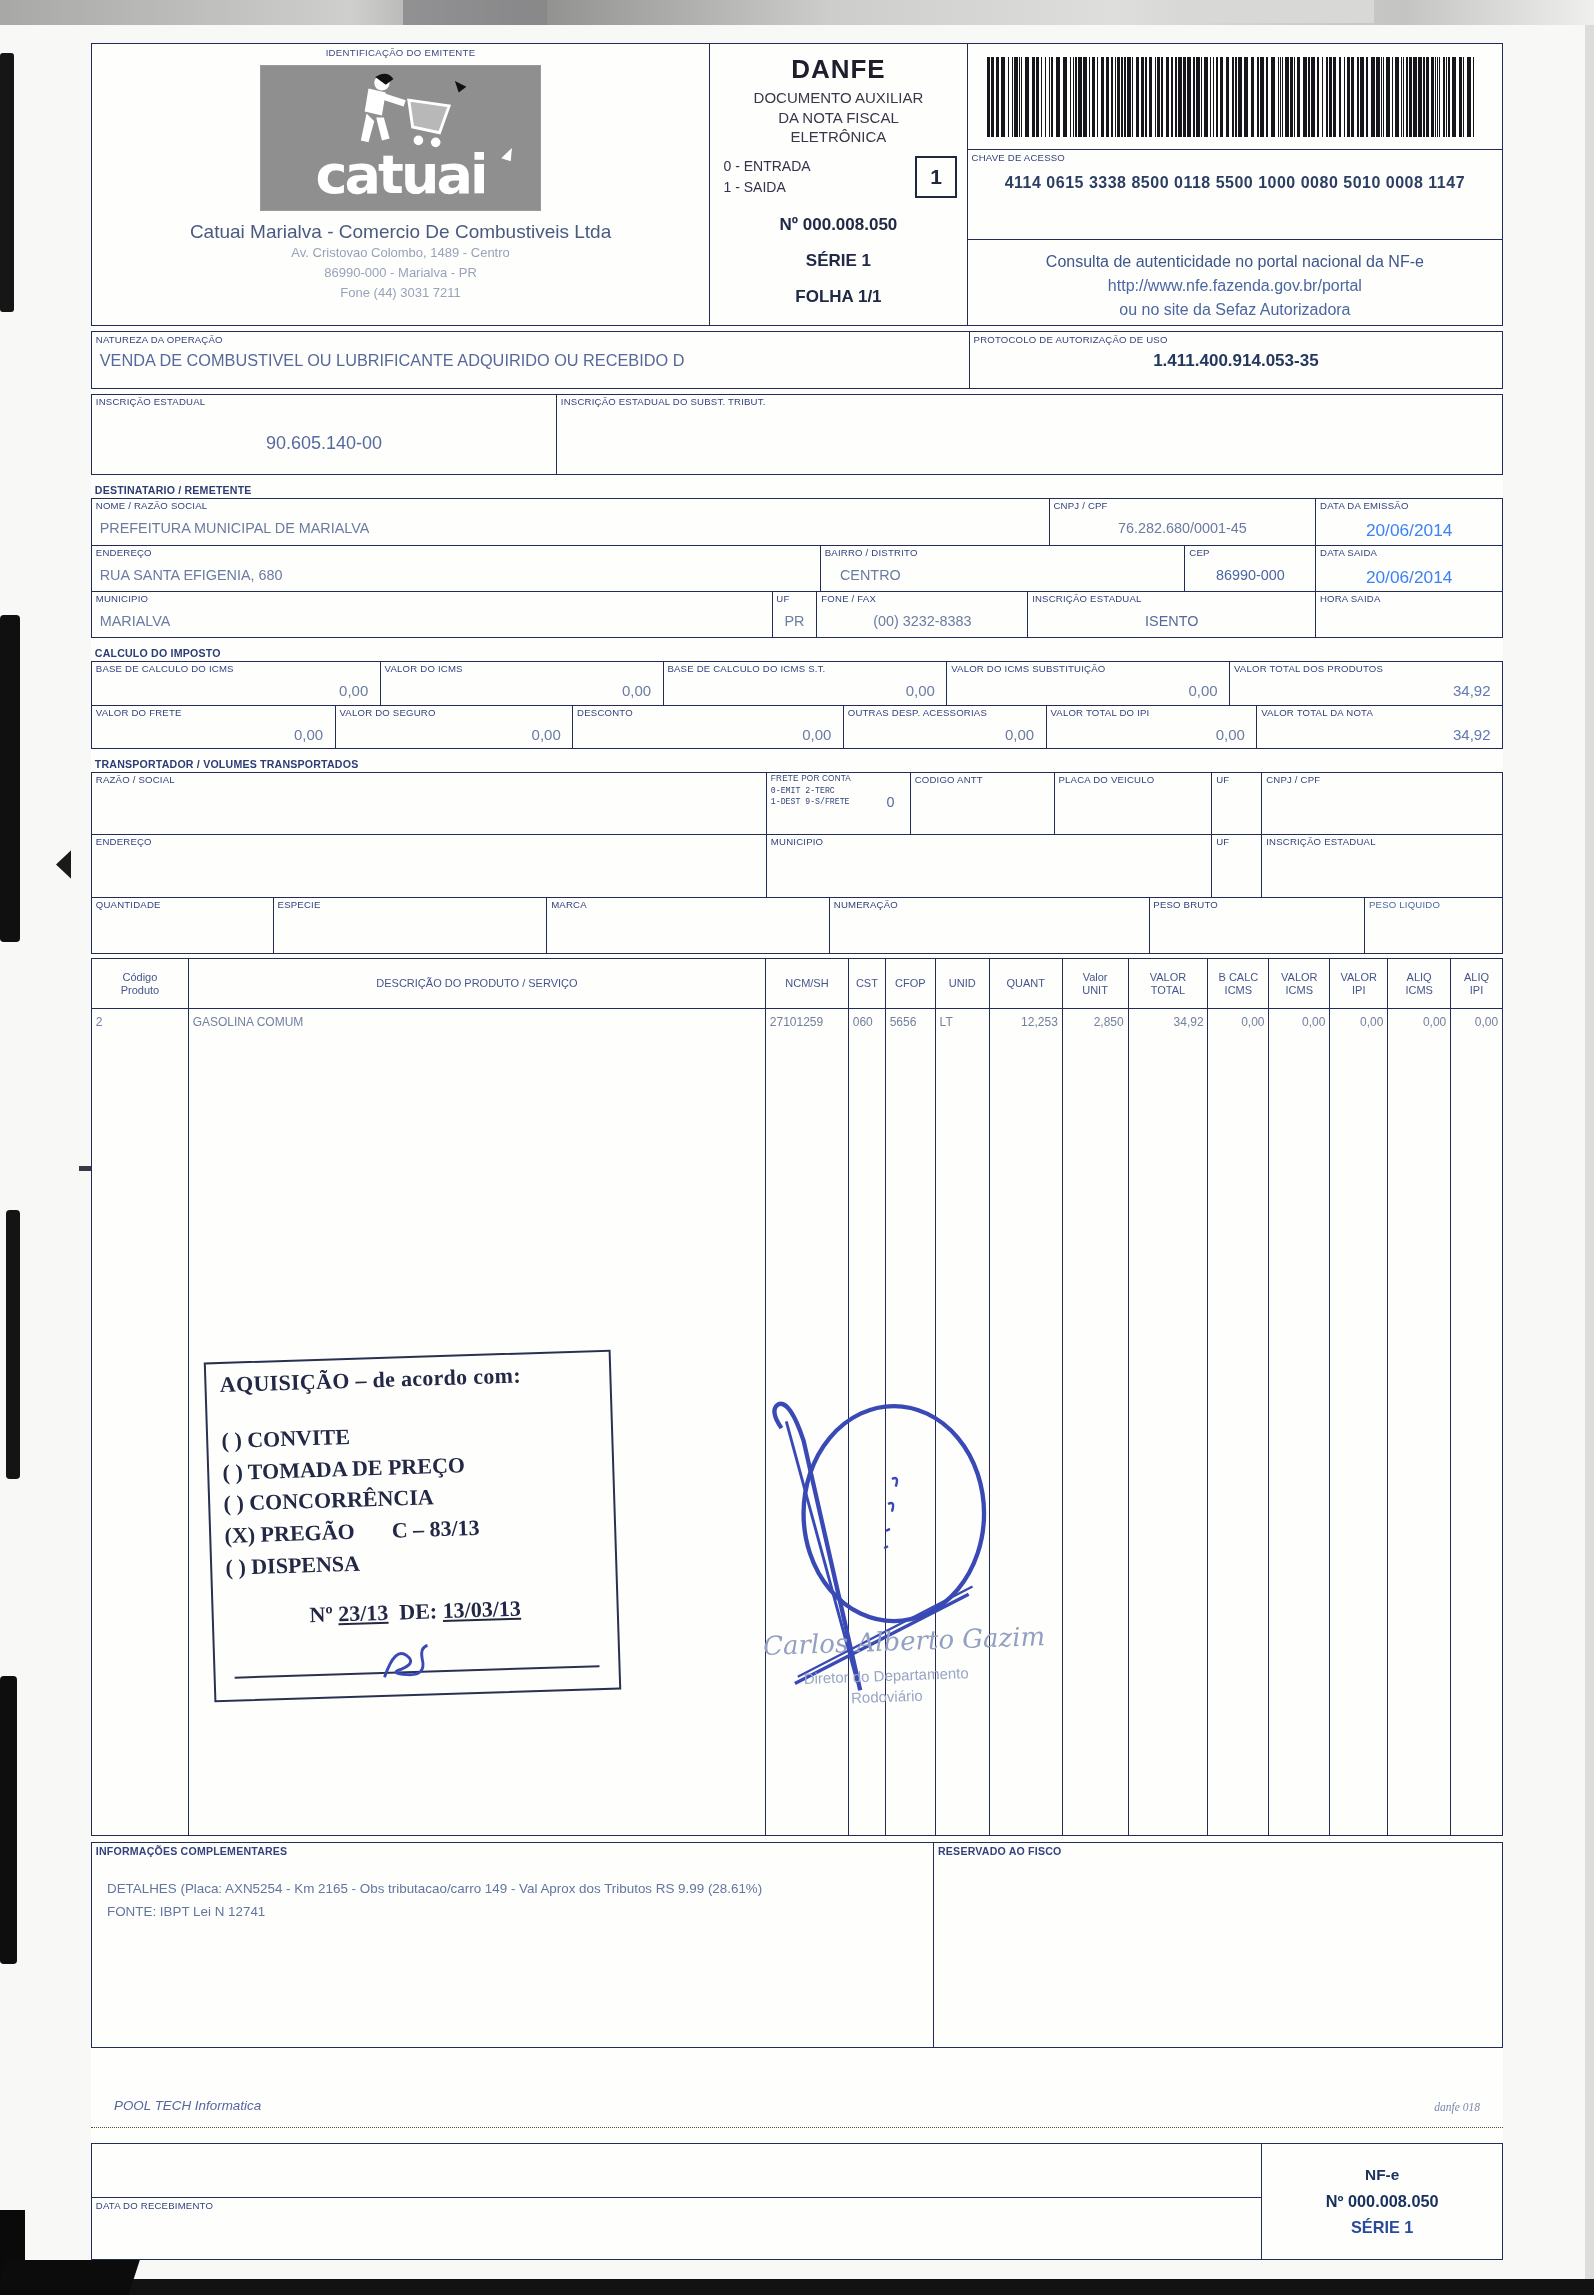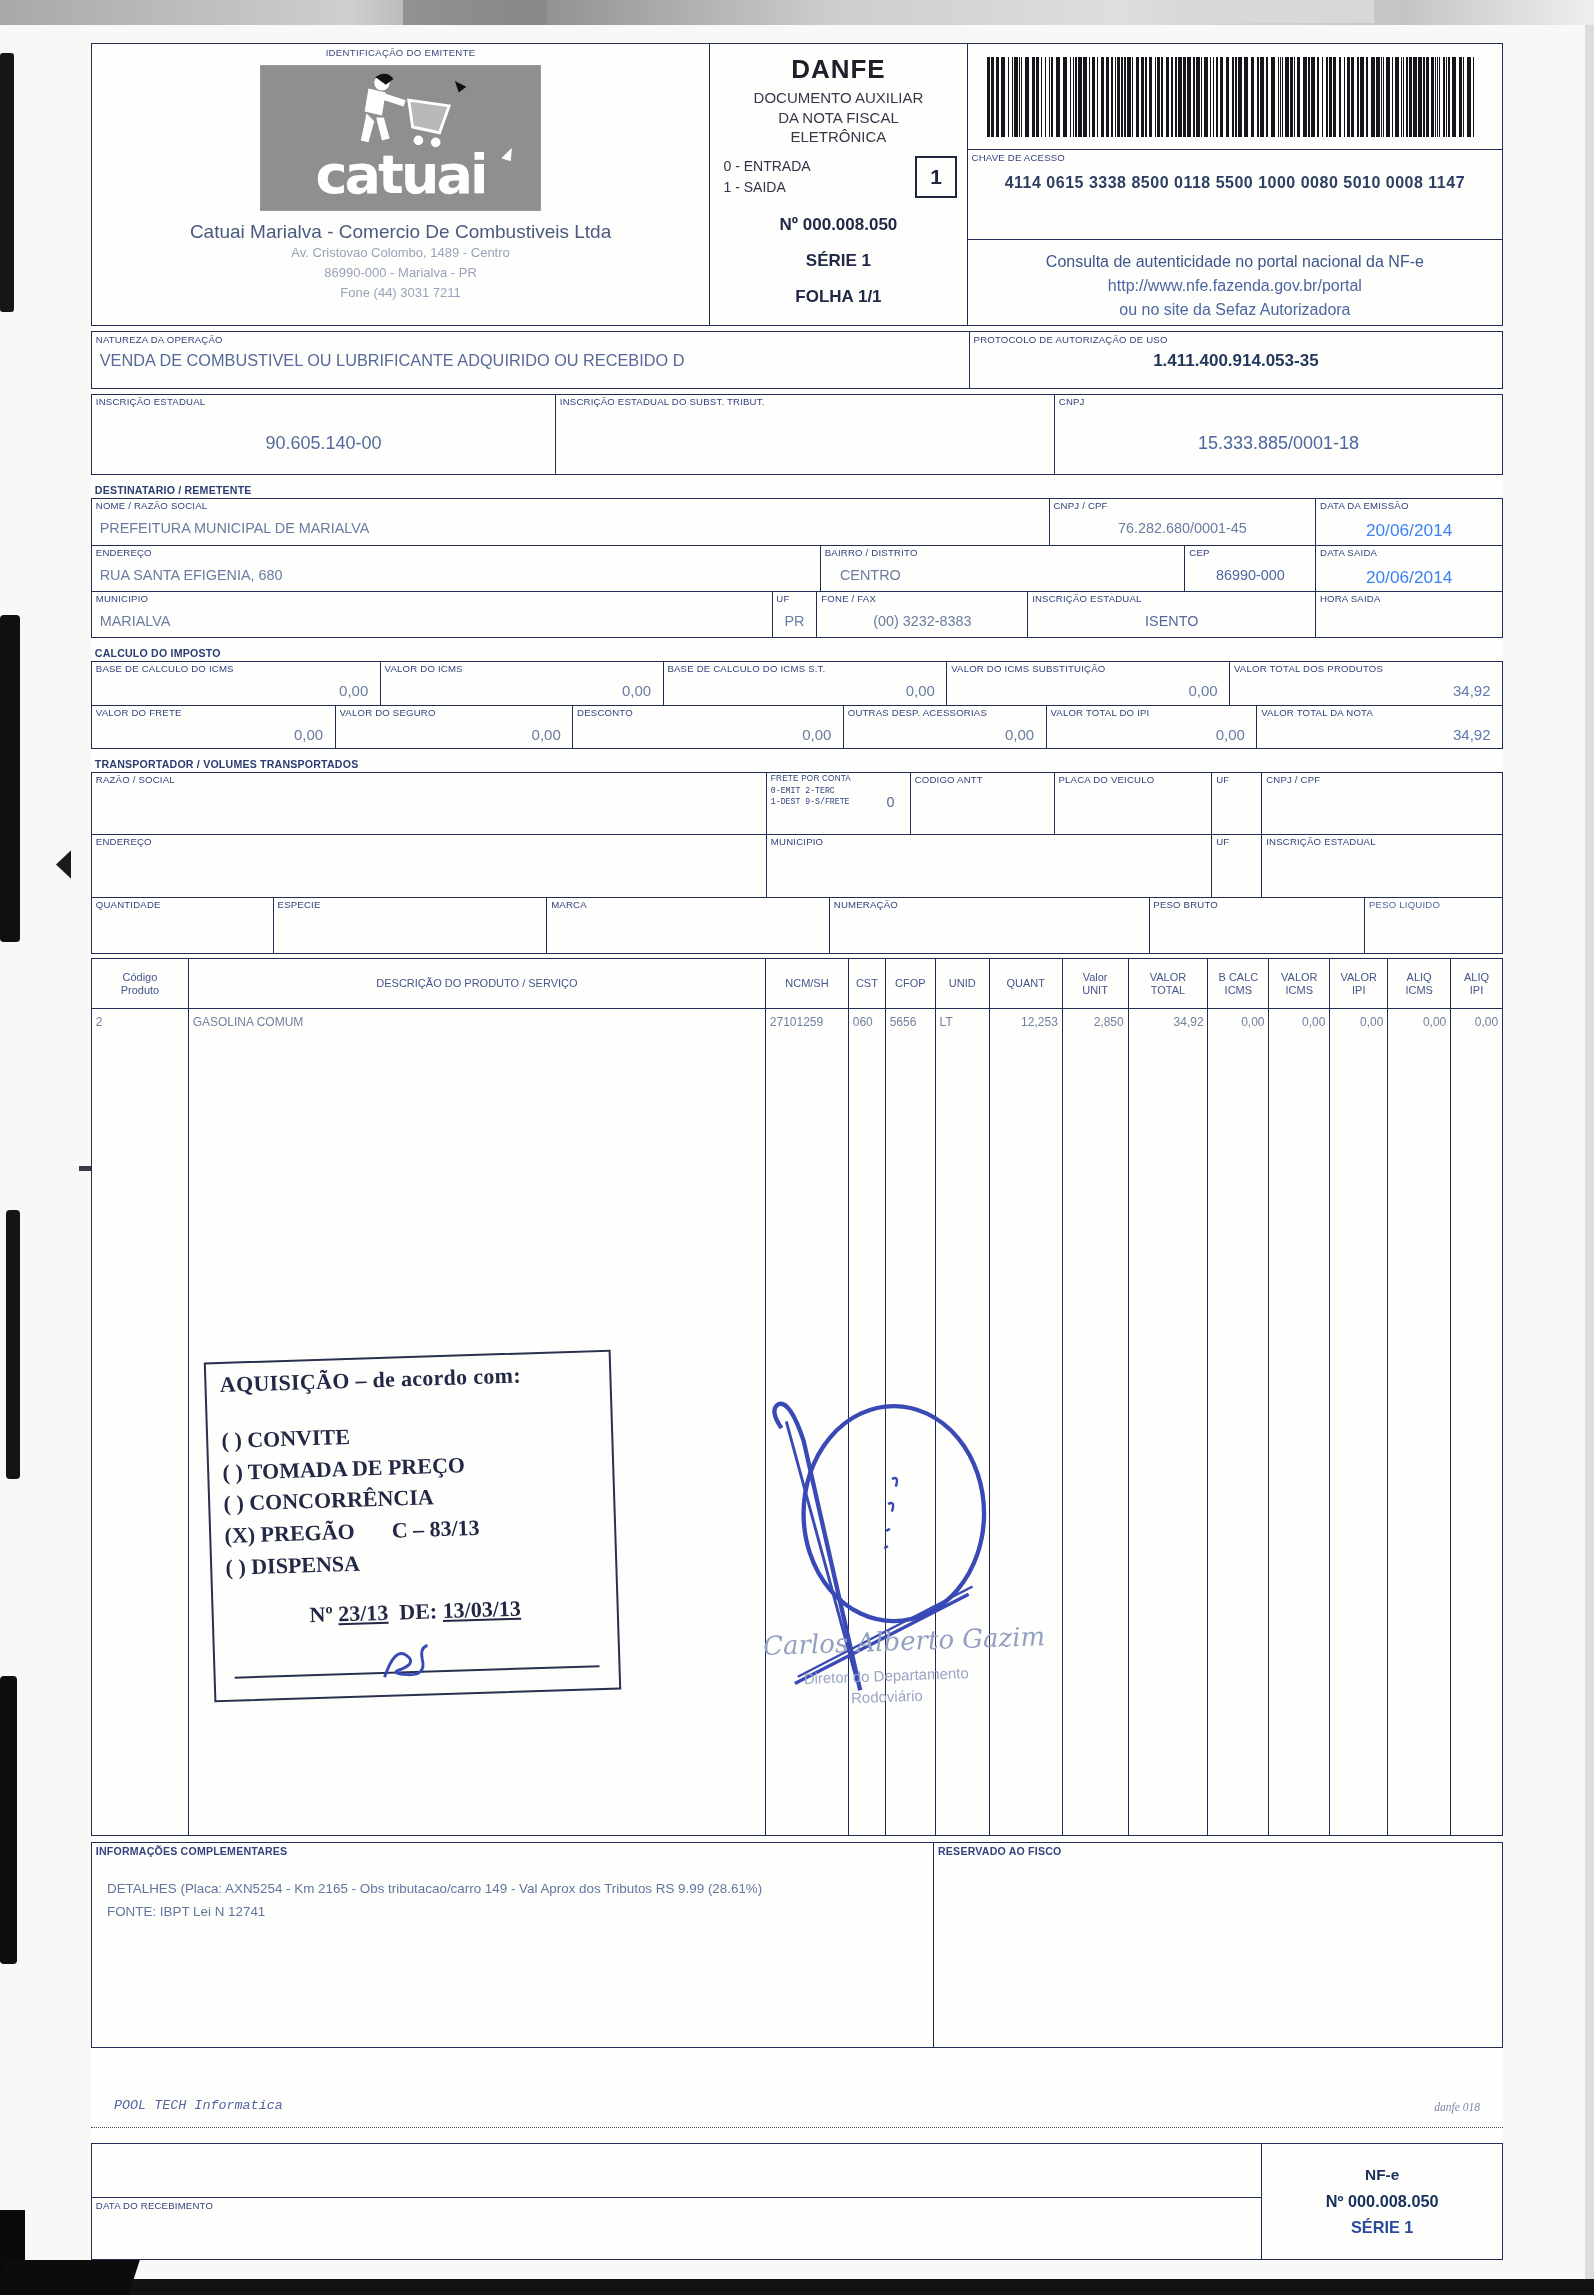--- a/index.html
+++ b/index.html
@@ -88,21 +88,21 @@
   .stamp-nline{margin-top:21px;font-size:22px;font-weight:bold;text-align:center}
   .stamp-u{text-decoration:underline}
   .stamp-sigline{position:absolute;left:19px;right:19px;bottom:21px;border-bottom:2.4px solid #2a3050}
   .stamp-squig{position:absolute;left:144px;bottom:-13.4px}
   
   .signature-svg{position:absolute;left:524px;top:1292px;pointer-events:none}
   .sig-name{position:absolute;left:672px;top:1583px;font-family:"DejaVu Serif",serif;font-style:italic;font-size:26px;color:#93a0c2;transform:rotate(-2deg);white-space:nowrap}
   .sig-cargo{position:absolute;left:713px;top:1622px;font-size:15px;color:#9aa5c6;transform:rotate(-2deg);text-align:center;line-height:1.4}
   
   .foot{display:flex;justify-content:space-between;align-items:flex-end;padding:0 23px;margin-top:50px}
-  .foot-sw{font-family:Liberation Mono, monospace;font-style:italic;font-size:13.4px;color:#5565a0}
+  .foot-sw{font-family:Liberation Sans, sans-serif;font-style:italic;font-size:13.4px;color:#5565a0}
   .foot-ref{font-family:"Liberation Serif",serif;font-style:italic;font-size:11.5px;color:#7a87ad}
   .tear{border-top:1.9px dotted #4a4a58;margin:13.4px 0 15.4px}
   
   .canhoto{height:117px}
   .can-left{width:1171px;display:flex;flex-direction:column}
   .can-top{height:54px;border-bottom:1.9px solid #232c54}
   .can-bot{flex:1;display:flex}
   .can-bot .cell{height:100%}
   .nfe-box{width:241px;display:flex;flex-direction:column;align-items:center;justify-content:center;font-weight:bold;line-height:1.6}
   .nfe-l1{font-size:15.4px;color:#20305c}
@@ -323,24 +323,20 @@
 
     <div class="block row ie-block">
       <div class="cell" style="width:464px">
         <div class="lbl">INSCRIÇÃO ESTADUAL</div>
         <div class="val vc" style="color:#566a9e">90.605.140-00</div>
       </div>
       <div class="cell" style="width:500px">
         <div class="lbl">INSCRIÇÃO ESTADUAL DO SUBST. TRIBUT.</div>
         <div class="val vc"></div>
       </div>
-      <div class="cell" style="width:449px">
-        <div class="lbl">CNPJ</div>
-        <div class="val vc vblue">15.333.885/0001-18</div>
-      </div>
     </div>
 
     <div class="strip">DESTINATARIO / REMETENTE</div>
     <div class="block dest">
       <div class="row">
         <div class="cell" style="width:958px">
           <div class="lbl">NOME / RAZÃO SOCIAL</div>
           <div class="val">PREFEITURA MUNICIPAL DE MARIALVA</div>
         </div>
         <div class="cell" style="width:267px">

